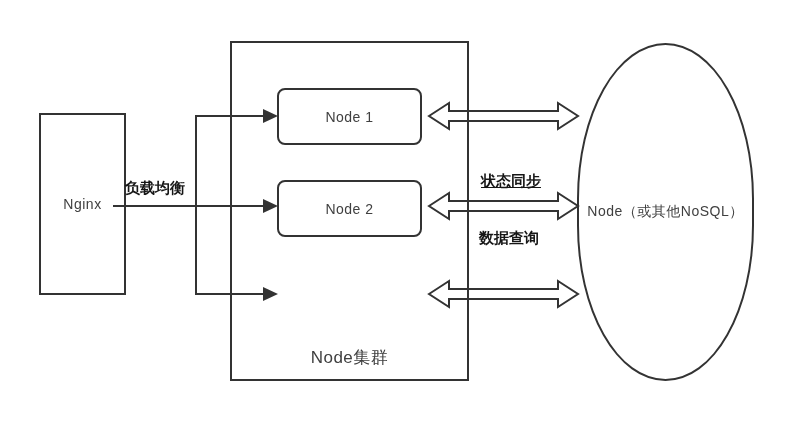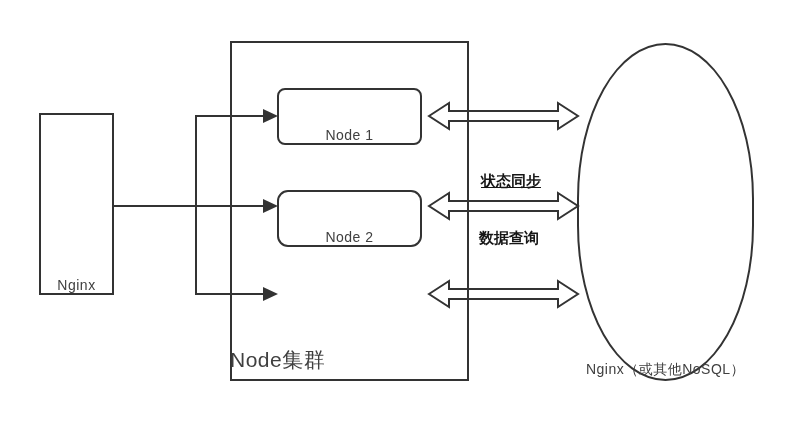--- a/index.html
+++ b/index.html
@@ -19,57 +19,58 @@
     position: absolute;
     left: 0; top: 0;
     z-index: 1;
   }
   .shape {
     position: absolute;
     box-sizing: border-box;
     border: 2px solid #333333;
     background: transparent;
     display: flex;
-    align-items: flex-end;
+    align-items: center;
     justify-content: center;
     z-index: 2;
   }
   .nginx-box {
     left: 39px; top: 113px;
-    width: 75px; height: 182px;
+    width: 87px; height: 182px;
   }
   .cluster-box {
     left: 230px; top: 41px;
     width: 239px; height: 340px;
   }
   .node-box {
     left: 277px;
     width: 145px; height: 57px;
     border-radius: 8px;
     background: transparent;
   }
   .node-1 { top: 88px; }
-  .node-2 { top: 190px; border-radius: 11px; }
+  .node-2 { top: 180px; }
   .node-3 { top: 266px; }
   .redis-ellipse {
     left: 577px; top: 43px;
     width: 177px; height: 338px;
     border-radius: 50% / 46%;
   }
   .box-label {
     font-size: 14px;
     color: #404040;
     letter-spacing: 0.5px;
     white-space: nowrap;
   }
   .cluster-label {
     position: absolute;
     left: 230px; top: 346px;
     width: 239px;
-    font-size: 21px;
+    text-align: center;
+    font-size: 17px;
     color: #404040;
     z-index: 2;
     letter-spacing: 0.5px;
   }
   .edge-label {
     position: absolute;
     font-size: 15px;
     font-weight: bold;
     color: #161616;
     text-align: center;
@@ -113,19 +114,20 @@
   <div class="shape node-box node-1">
     <span class="box-label">Node 1</span>
   </div>
   <div class="shape node-box node-2">
     <span class="box-label">Node 2</span>
   </div>
 
   <div class="cluster-label">Node集群</div>
 
   <div class="shape redis-ellipse">
-    <span class="box-label">Nginx（或其他NoSQL）</span>
+    <span class="box-label">Node（或其他NoSQL）</span>
   </div>
 
+  <div class="edge-label label-load-balance">负载均衡</div>
   <div class="edge-label label-state-sync">状态同步</div>
   <div class="edge-label label-data-query">数据查询</div>
 
 </div>
 
 </body></html>

